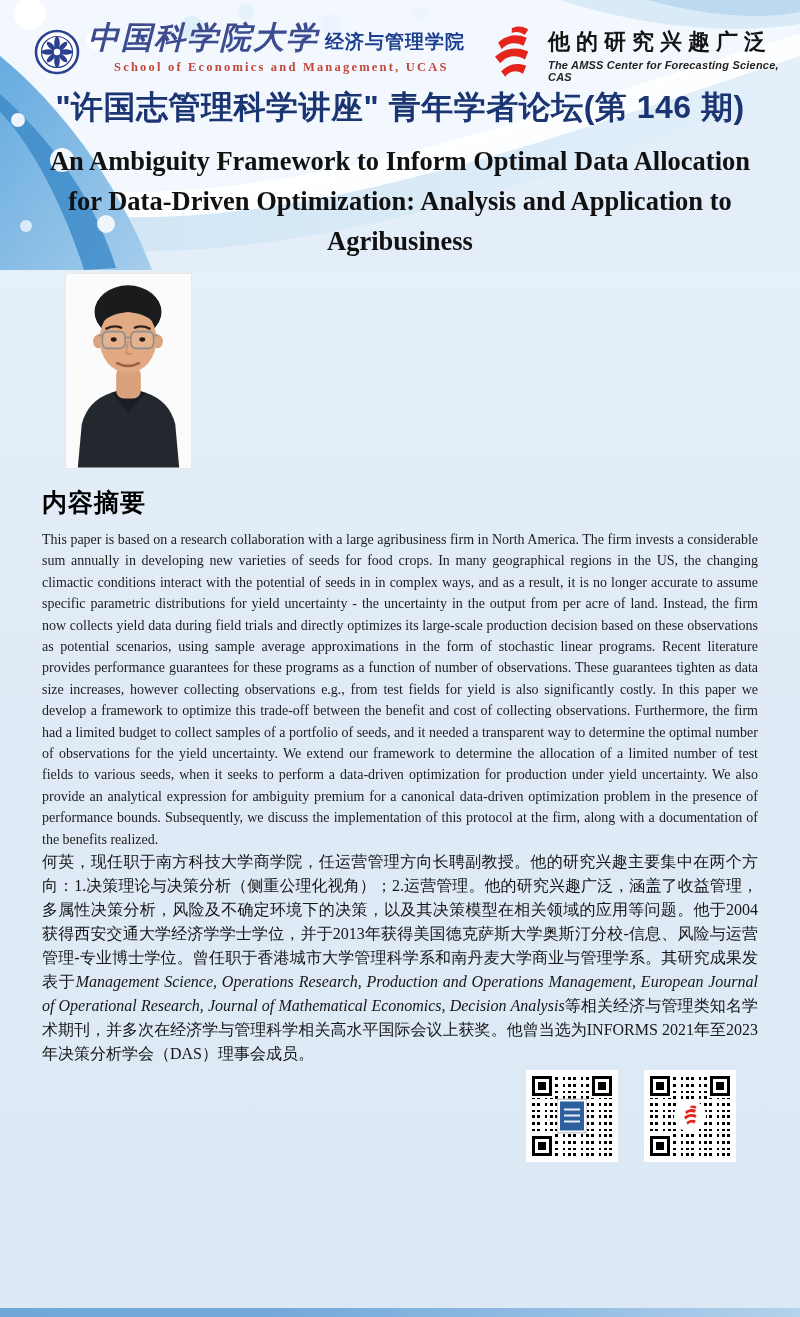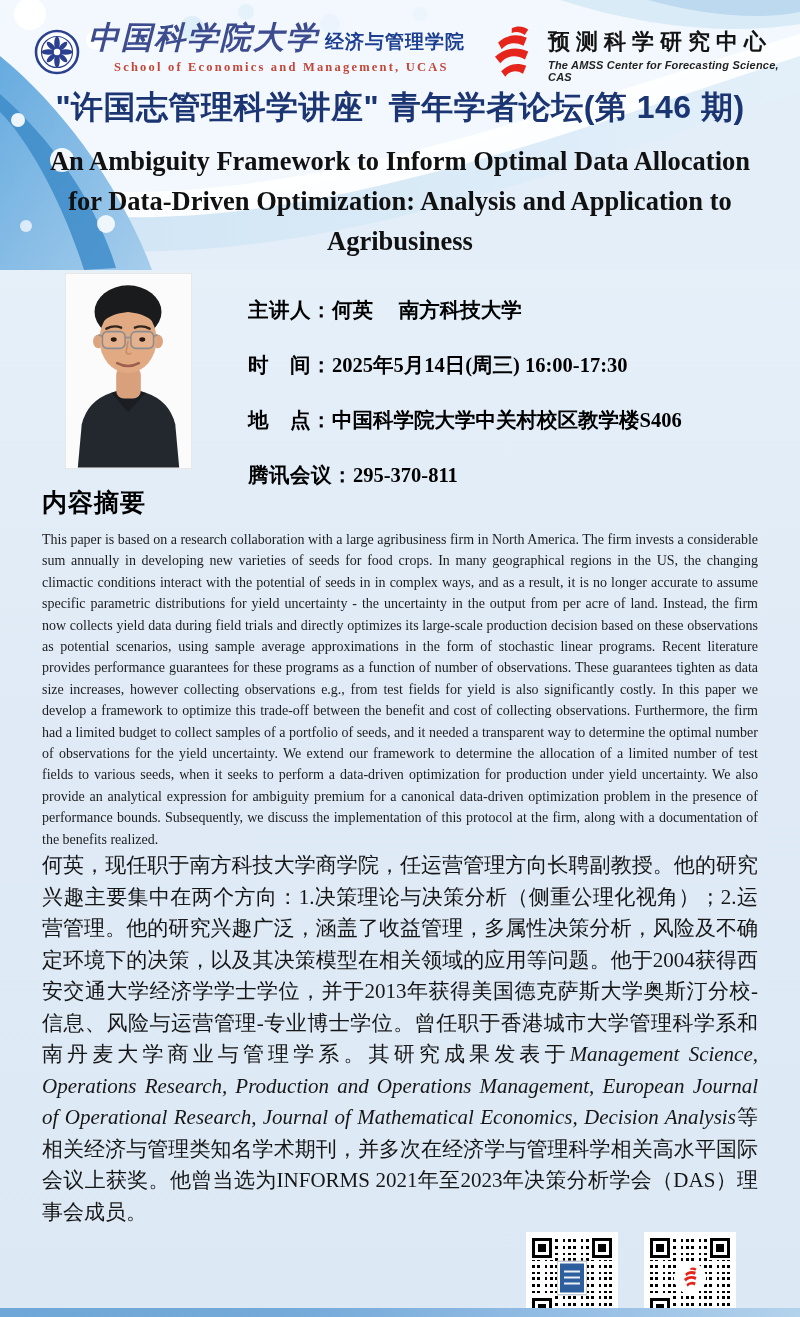--- a/index.html
+++ b/index.html
@@ -65,21 +65,21 @@
     font-size:25px;font-weight:bold;color:#000;letter-spacing:1px;
     margin:0 0 10px 0;
   }
   .abstract-body{
     font-family:"Liberation Serif","DejaVu Serif",serif;
     font-size:14px;line-height:1.53;color:#1c1c1c;text-align:justify;margin:0;
   }
   .bio-heading{margin-top:17px;font-size:23.5px;}
   .bio-body{
     font-family:"Liberation Serif","DejaVu Serif",serif;
-    font-size:21px;line-height:1.5;color:#161616;text-align:justify;margin:0;
+    font-size:16px;line-height:1.5;color:#161616;text-align:justify;margin:0;
   }
   .journal-italic{font-style:italic;}
   
   .qr-row{display:flex;justify-content:flex-end;gap:26px;margin-top:4px;padding-right:22px;}
   .qr-tile{position:relative;width:92px;height:92px;background:#fff;}
   .qr-noise{
     position:absolute;inset:6px;
     background:
       repeating-linear-gradient(90deg,#000 0 3px,#fff 3px 5px,#000 5px 8px,#fff 8px 13px,#000 13px 15px,#fff 15px 18px),
       repeating-linear-gradient(0deg,#000 0 3px,#fff 3px 6px,#000 6px 8px,#fff 8px 12px,#000 12px 15px,#fff 15px 19px);
@@ -171,21 +171,21 @@
   <div class="logo-right">
     <svg class="amss-mark" viewBox="0 0 100 100" aria-hidden="true">
       <g id="amssmark" fill="#e5251b" transform="rotate(-6 50 50)">
         <path d="M56,6 C66,2 76,4 84,11 L77,20 C70,13 62,12 55,14 Z"></path>
         <path d="M30,28 C46,16 64,16 80,25 L73,38 C59,29 46,30 35,40 Z"></path>
         <path d="M22,52 C40,38 62,38 80,49 L73,62 C58,51 42,52 30,64 Z"></path>
         <path d="M30,78 C44,66 60,66 74,73 L67,86 C56,77 44,79 36,88 Z"></path>
       </g>
     </svg>
     <div class="logo-right-text">
-      <div class="center-cn">预测科学研究中心</div>
+      <div class="center-cn">他的研究兴趣广泛</div>
       <div class="center-en">The AMSS Center for Forecasting Science, CAS</div>
     </div>
   </div>
 
   <div class="series-title">"许国志管理科学讲座" 青年学者论坛(第 146 期)</div>
   <div class="talk-title">An Ambiguity Framework to Inform Optimal Data Allocation for Data-Driven Optimization: Analysis and Application to Agribusiness</div>
 
   <div class="speaker-photo">
     <svg viewBox="0 0 127 196" aria-hidden="true">
       <rect x="0" y="0" width="127" height="196" fill="#fbfbfb"></rect>
@@ -203,34 +203,20 @@
       <rect x="66" y="58" width="23" height="17" rx="5" fill="rgba(255,255,255,0.10)" stroke="#8d8d8d" stroke-width="1.6"></rect>
       <path d="M60,64 L66,64" stroke="#8d8d8d" stroke-width="1.6"></path>
       <path d="M37,63 L33,61 M89,63 L93,61" stroke="#8d8d8d" stroke-width="1.6"></path>
       <ellipse cx="48.5" cy="66" rx="3" ry="2.2" fill="#27190f"></ellipse>
       <ellipse cx="77.5" cy="66" rx="3" ry="2.2" fill="#27190f"></ellipse>
       <path d="M63,68 L61,79 Q63,82 66,80" stroke="#c88d66" stroke-width="1.6" fill="none" stroke-linecap="round"></path>
       <path d="M52,90 Q63,96 74,90" stroke="#9e5f4c" stroke-width="2.6" fill="none" stroke-linecap="round"></path>
     </svg>
   </div>
 
-  <div class="info-list">
-    <div class="info-row">
-      <span class="info-label">主讲人：</span><span class="info-value">何英　  南方科技大学</span>
-    </div>
-    <div class="info-row">
-      <span class="info-label">时　间：</span><span class="info-value">2025年5月14日(周三) 16:00-17:30</span>
-    </div>
-    <div class="info-row">
-      <span class="info-label">地　点：</span><span class="info-value">中国科学院大学中关村校区教学楼S406</span>
-    </div>
-    <div class="info-row">
-      <span class="info-label">腾讯会议：</span><span class="info-value">295-370-811</span>
-    </div>
-  </div>
 
   <div class="content">
     <h2 class="section-heading">内容摘要</h2>
     <p class="abstract-body">This paper is based on a research collaboration with a large agribusiness firm in North America. The firm invests a considerable sum annually in developing new varieties of seeds for food crops. In many geographical regions in the US, the changing climactic conditions interact with the potential of seeds in in complex ways, and as a result, it is no longer accurate to assume specific parametric distributions for yield uncertainty - the uncertainty in the output from per acre of land. Instead, the firm now collects yield data during field trials and directly optimizes its large-scale production decision based on these observations as potential scenarios, using sample average approximations in the form of stochastic linear programs. Recent literature provides performance guarantees for these programs as a function of number of observations. These guarantees tighten as data size increases, however collecting observations e.g., from test fields for yield is also significantly costly. In this paper we develop a framework to optimize this trade-off between the benefit and cost of collecting observations. Furthermore, the firm had a limited budget to collect samples of a portfolio of seeds, and it needed a transparent way to determine the optimal number of observations for the yield uncertainty. We extend our framework to determine the allocation of a limited number of test fields to various seeds, when it seeks to perform a data-driven optimization for production under yield uncertainty. We also provide an analytical expression for ambiguity premium for a canonical data-driven optimization problem in the presence of performance bounds. Subsequently, we discuss the implementation of this protocol at the firm, along with a documentation of the benefits realized.</p>
 
     <p class="bio-body"><span>何英，现任职于南方科技大学商学院，任运营管理方向长聘副教授。他的研究兴趣主要集中在两个方向：1.决策理论与决策分析（侧重公理化视角）；2.运营管理。他的研究兴趣广泛，涵盖了收益管理，多属性决策分析，风险及不确定环境下的决策，以及其决策模型在相关领域的应用等问题。他于2004获得西安交通大学经济学学士学位，并于2013年获得美国德克萨斯大学奥斯汀分校-信息、风险与运营管理-专业博士学位。曾任职于香港城市大学管理科学系和南丹麦大学商业与管理学系。其研究成果发表于</span><span class="journal-italic">Management Science, Operations Research, Production and Operations Management, European Journal of Operational Research, Journal of Mathematical Economics, Decision Analysis</span><span>等相关经济与管理类知名学术期刊，并多次在经济学与管理科学相关高水平国际会议上获奖。他曾当选为INFORMS 2021年至2023年决策分析学会（DAS）理事会成员。</span></p>
 
     <div class="qr-row">
       <div class="qr-tile">
         <div class="qr-noise"></div>

